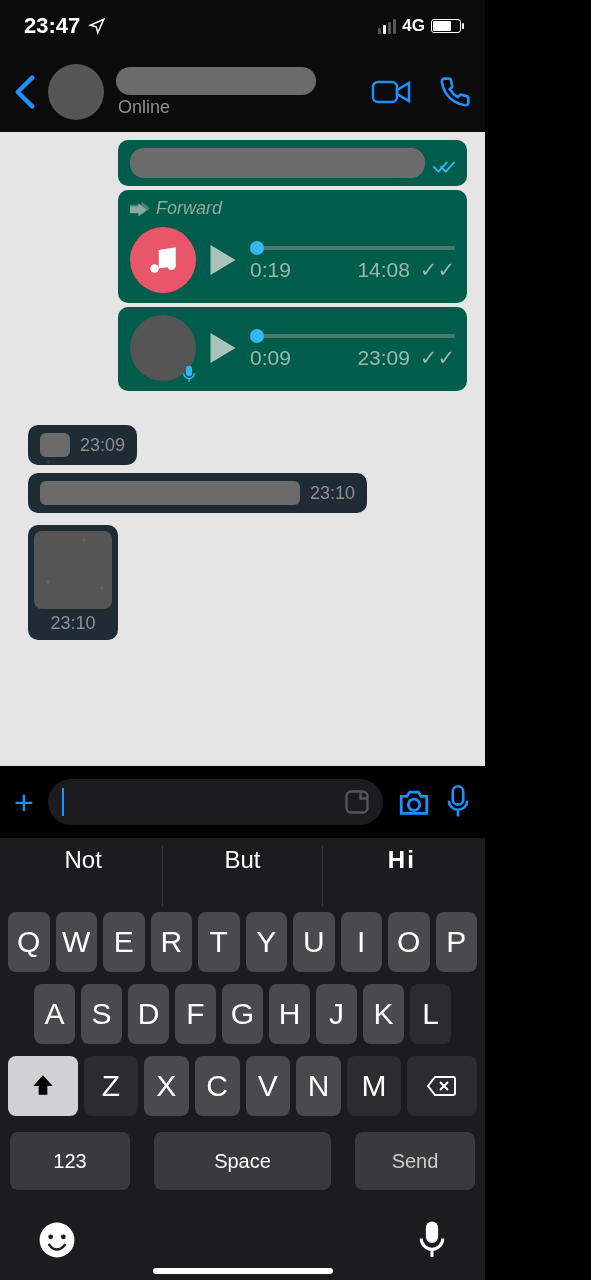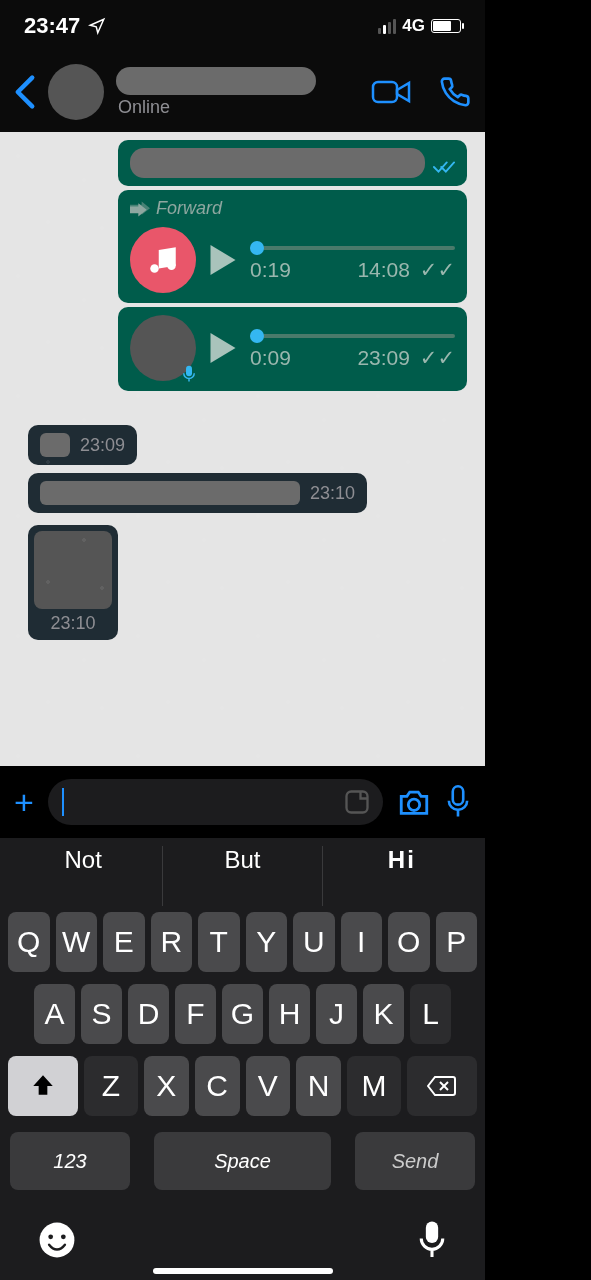--- a/index.html
+++ b/index.html
@@ -73,21 +73,21 @@
   
   .kbd { background:#1c1c1e; padding:8px 4px 0 4px;}
   .suggestions { display:flex; height:60px; }
   .sugg { flex:1; text-align:center; font-size:24px; color:#fff; border-right:1px solid #3a3a3c;}
   .sugg:last-child { border-right:none; font-weight:bold; letter-spacing:2px;}
   .key-row { display:flex; gap:6px; padding:6px 4px; justify-content:center;}
   .key { background:#4a4a4c; color:#fff; border-radius:8px; height:60px; display:flex; align-items:center; justify-content:center; font-size:30px; flex:1; min-width:0;}
   .key.dark { background:#2c2c2e;}
   .key.wide { flex:0 0 70px;}
   .row2 { padding-left:30px; padding-right:30px;}
-  .bottom-row { display:flex; gap:24px; padding:10px 6px;font-style:italic;}
+  .bottom-row { display:flex; gap:24px; padding:10px 6px;}
   .bkey { background:#3a3a3c; color:#fff; border-radius:8px; height:58px; display:flex; align-items:center; justify-content:center; font-size:20px;}
   .bkey.num { flex:0 0 120px;}
   .bkey.space { flex:1;}
   .bkey.send { flex:0 0 120px; color:#ccc;}
 
   .kbd-footer { height:80px; display:flex; align-items:center; justify-content:space-between; padding:0 34px;}
   .home-ind { position:absolute; bottom:6px; left:50%; transform:translateX(-50%); width:180px; height:6px; background:#fff; border-radius:3px;}
 
   svg { display:block; }
 </style>

